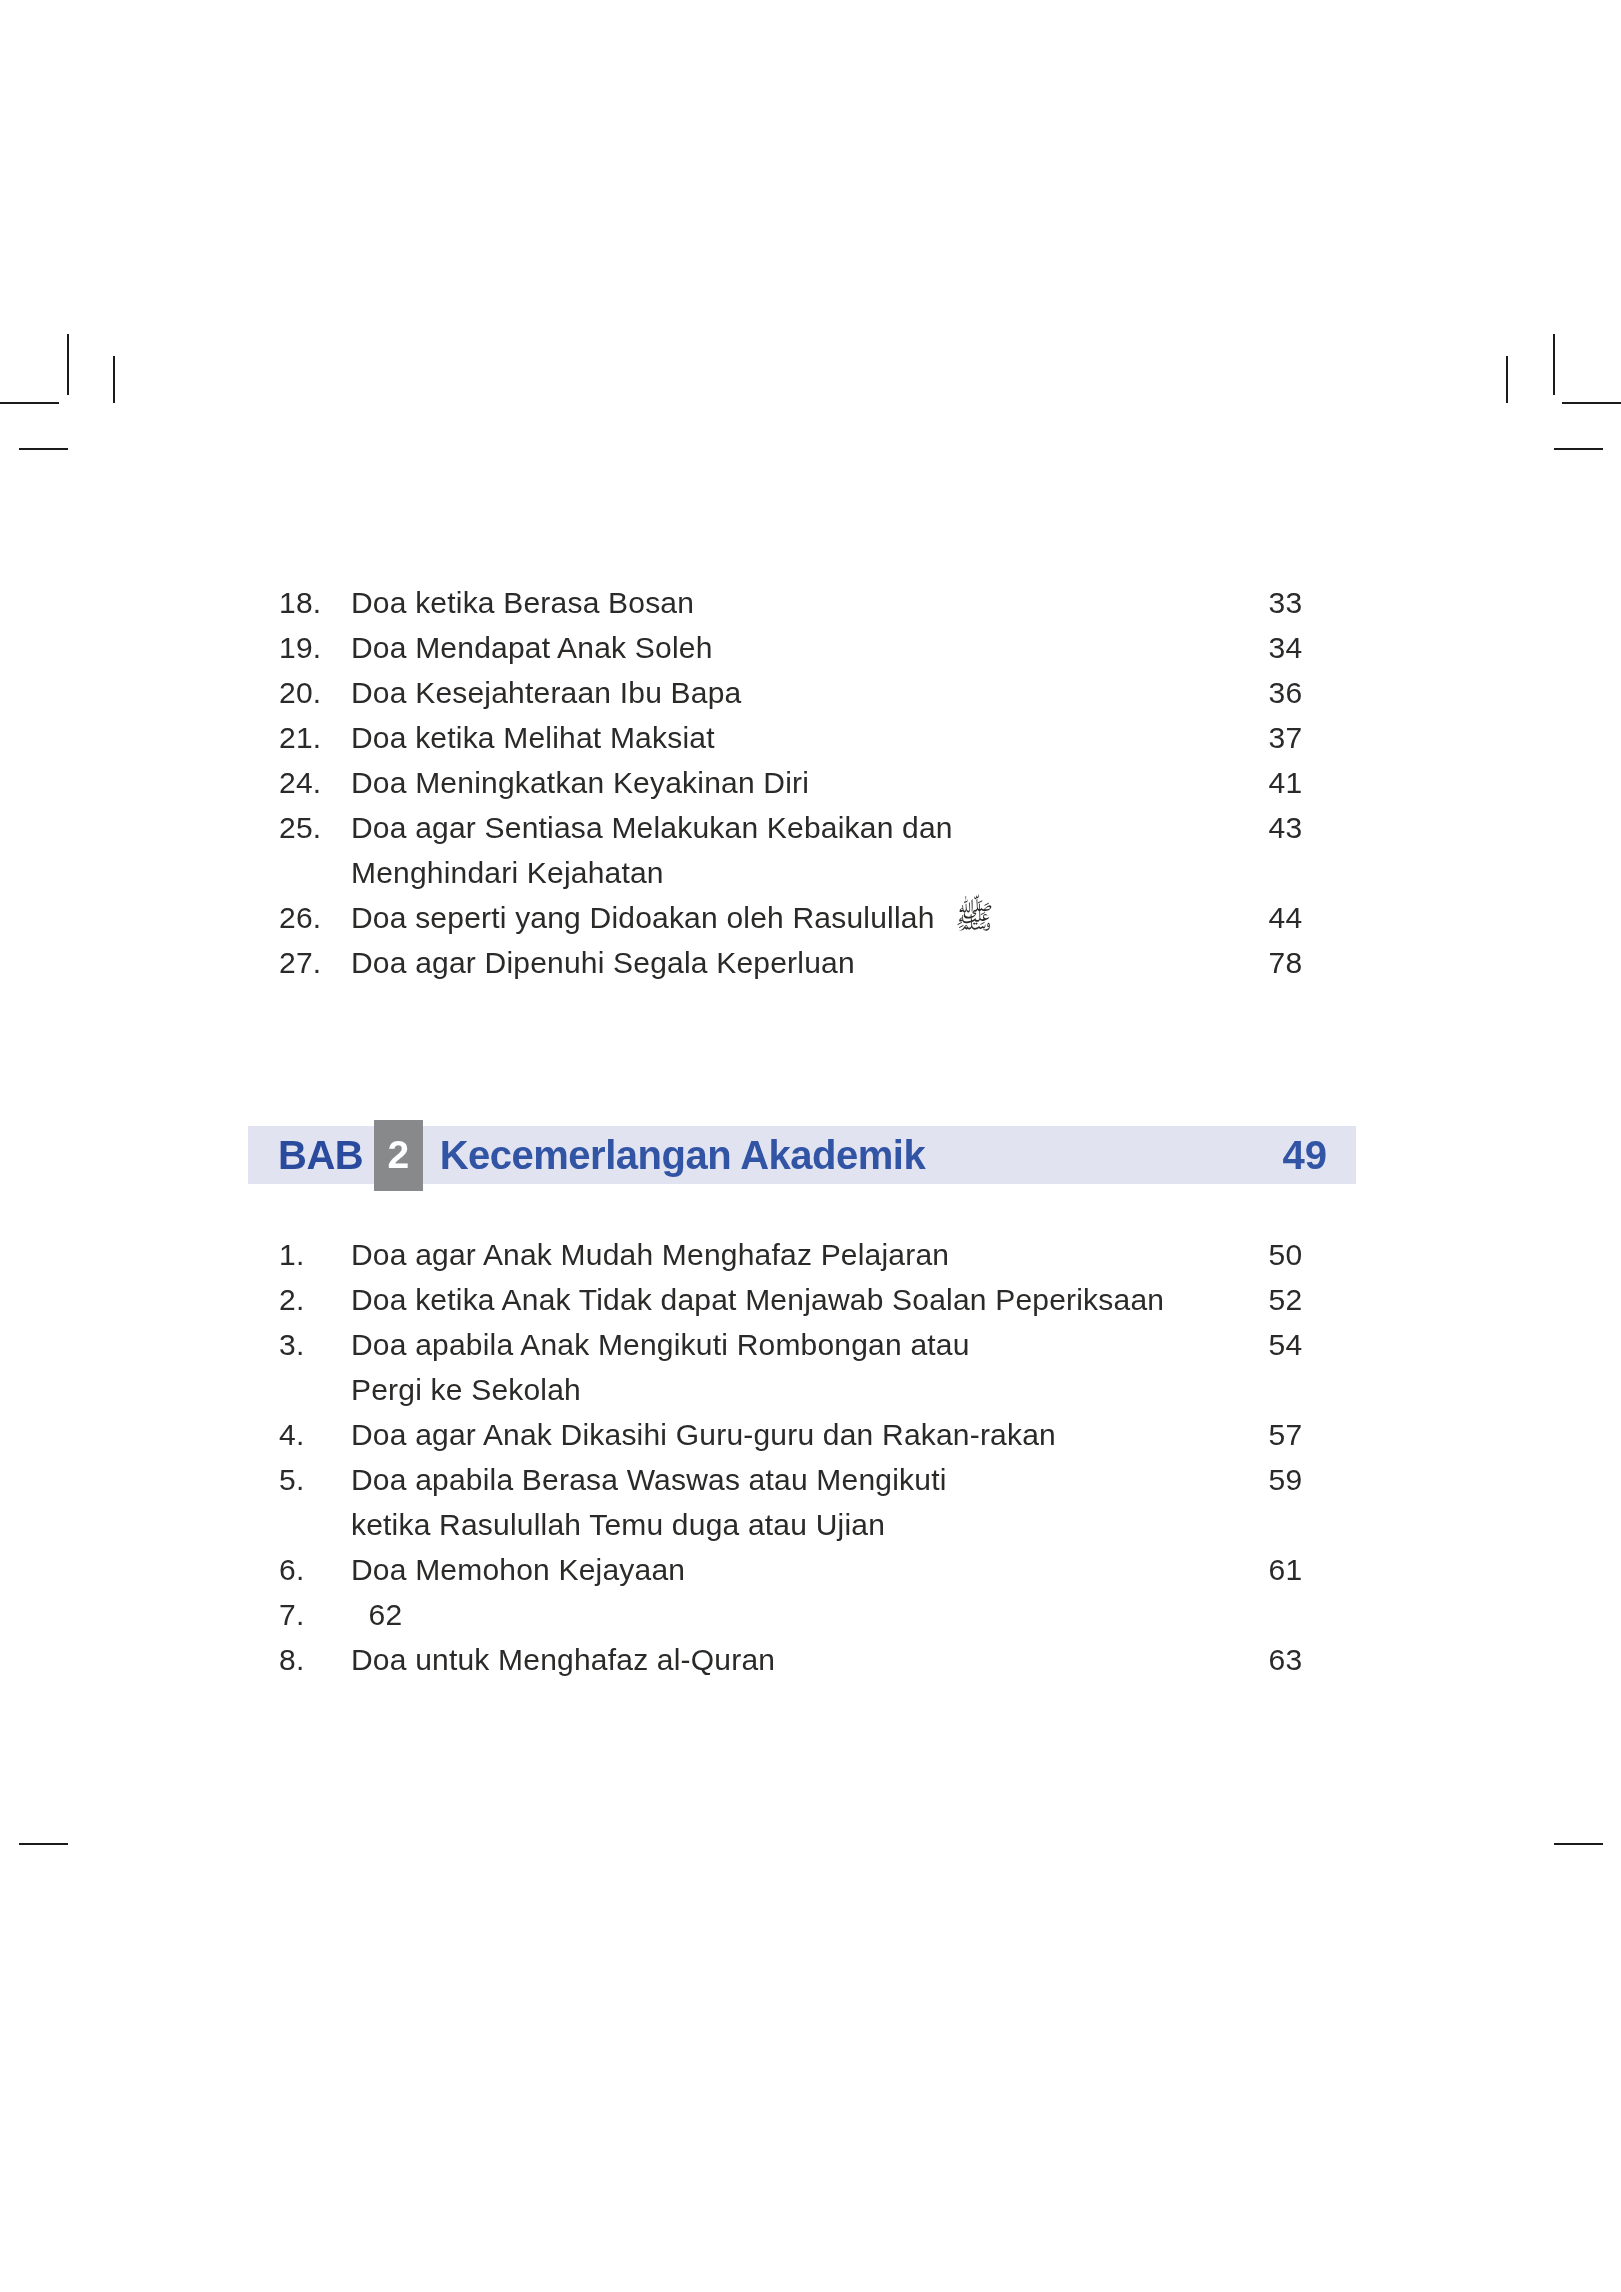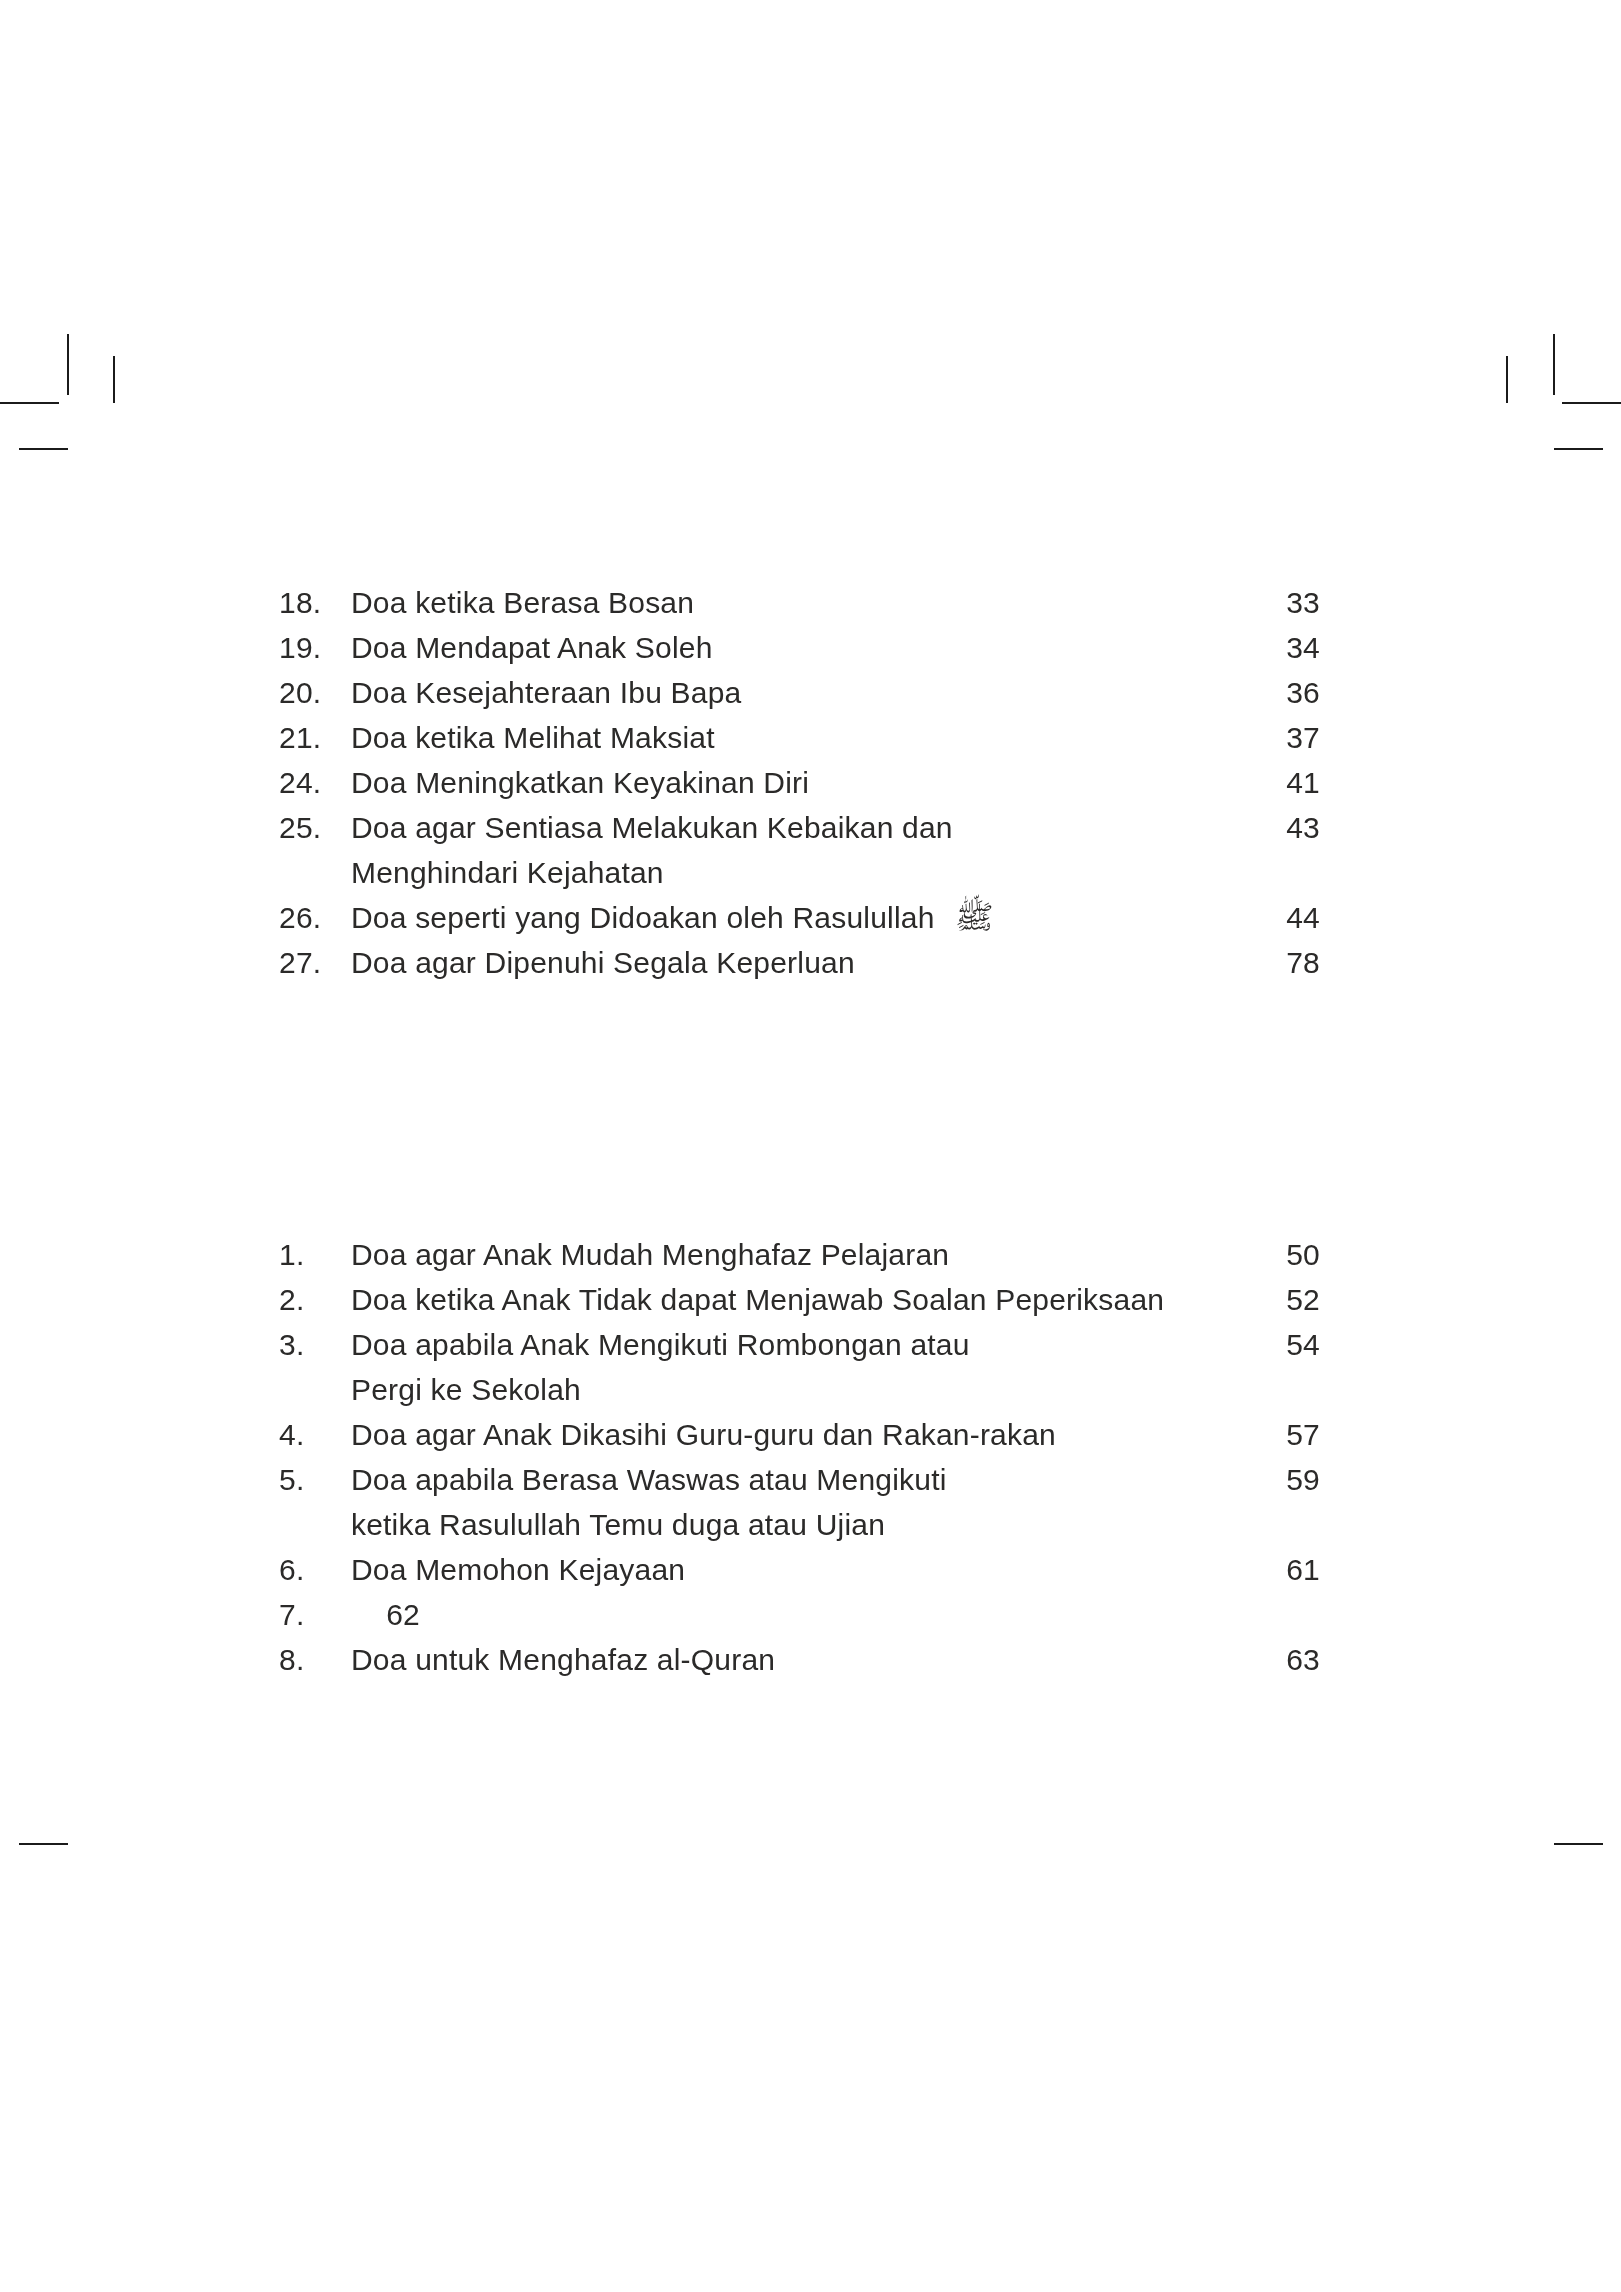--- a/index.html
+++ b/index.html
@@ -15,21 +15,21 @@
   
   .toc-list { position:absolute; left:279px; width:1041px; }
   #list-prev { top:580px; }
   #list-ch2  { top:1232px; }
   .toc-row {
     display:flex; align-items:center; height:45px;
     font-size:30px; color:#2b2a29; letter-spacing:0.2px;
   }
   .toc-row .num      { flex:0 0 72px; }
   .toc-row .text     { flex:1 1 auto; white-space:nowrap; }
-  .toc-row .page-num { flex:0 0 69px; text-align:right; }
+  .toc-row .page-num { flex:0 0 69px; text-align:center; }
   .pbuh { font-size:32px; line-height:1; margin-left:11.8px; color:#2b2a29; }
 
   
   .chapter-bar {
     position:absolute; left:248px; top:1126px; width:1108px; height:58px;
     background:#e1e3f0; display:flex; align-items:center; box-sizing:border-box;
   }
   .bab {
     font-weight:bold; font-size:40px; color:#2a4b9d;
     margin-left:30px; letter-spacing:-0.5px;
@@ -117,20 +117,28 @@
       </span>
       <span class="page-num">44</span>
     </div>
     <div class="toc-row">
       <span class="num">27.</span>
       <span class="text">Doa agar Dipenuhi Segala Keperluan</span>
       <span class="page-num">78</span>
     </div>
   </div>
 
+  <div class="chapter-bar">
+    <span class="bab">BAB</span>
+    <span class="num-box">
+      <span class="chap-num">2</span>
+    </span>
+    <span class="chapter-title">Kecemerlangan Akademik</span>
+    <span class="chapter-page">49</span>
+  </div>
 
   <div class="toc-list" id="list-ch2">
     <div class="toc-row">
       <span class="num">1.</span>
       <span class="text">Doa agar Anak Mudah Menghafaz Pelajaran</span>
       <span class="page-num">50</span>
     </div>
     <div class="toc-row">
       <span class="num">2.</span>
       <span class="text">Doa ketika Anak Tidak dapat Menjawab Soalan Peperiksaan</span>

